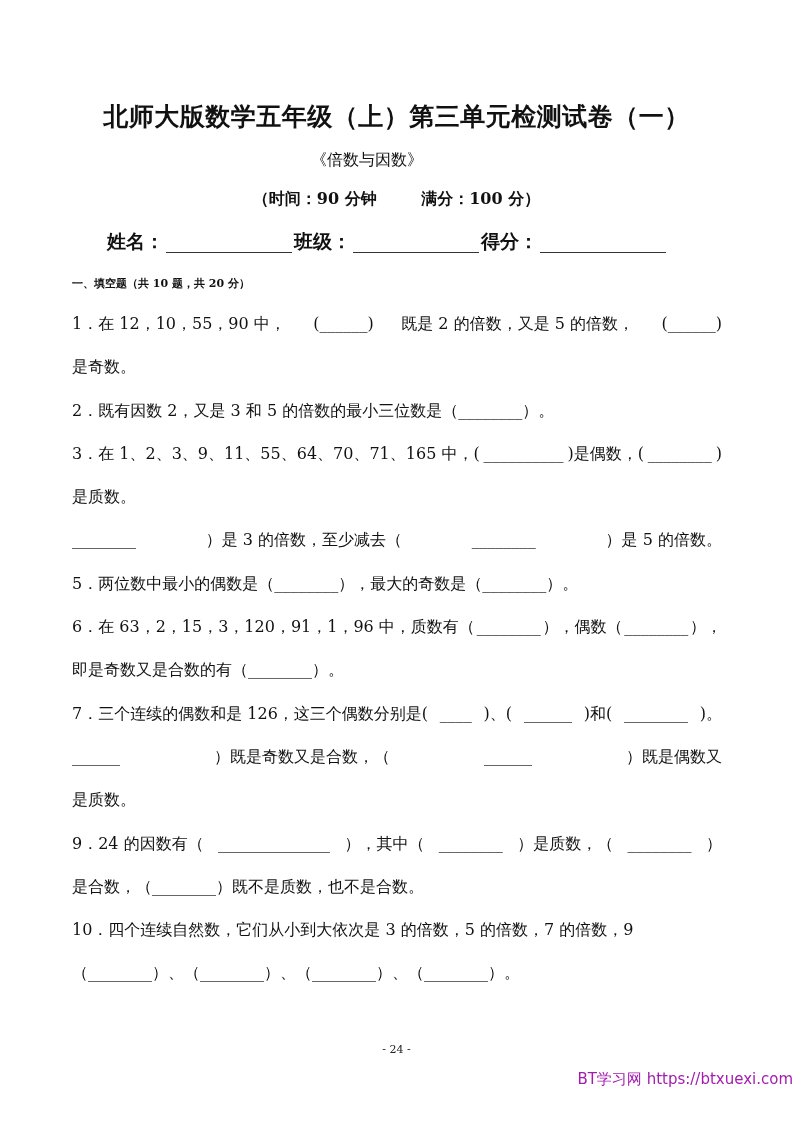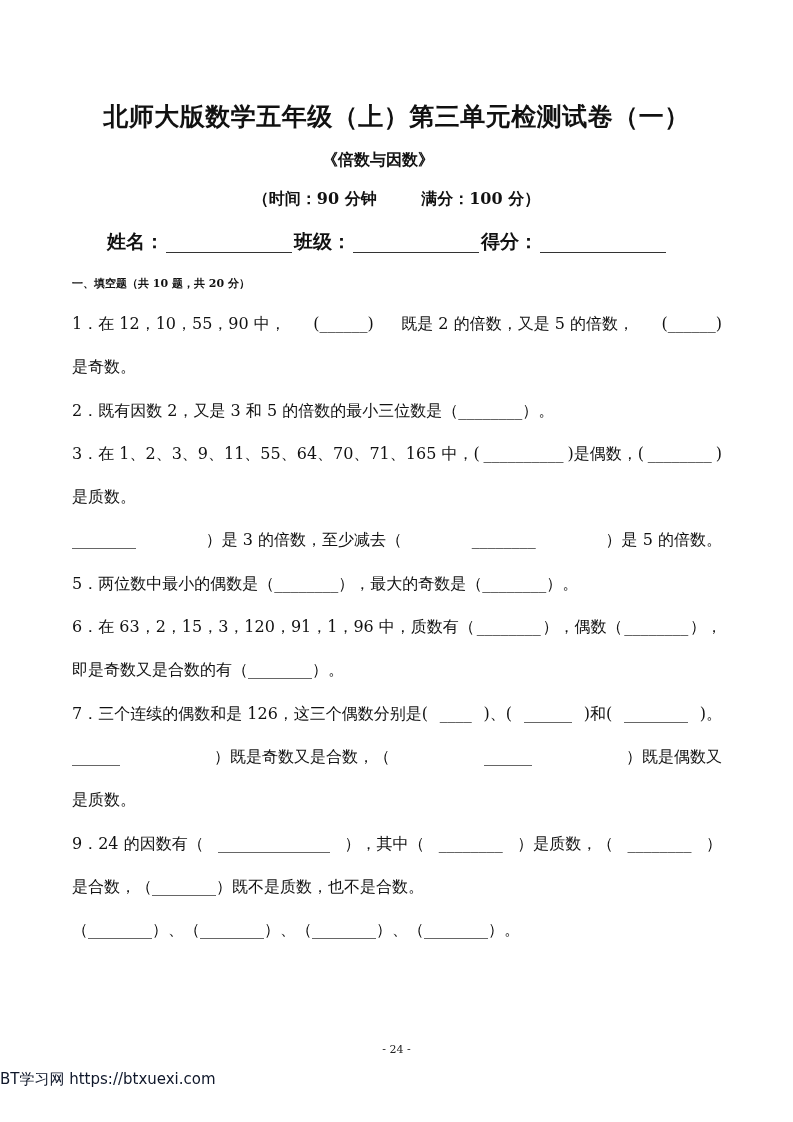--- a/index.html
+++ b/index.html
@@ -26,22 +26,21 @@
       letter-spacing: 0.5px;
       white-space: nowrap;
     }
     .subtitle {
       position: absolute;
       top: 150px;
       left: 0;
       width: 734px;
       text-align: center;
       font-size: 16px;
-      font-weight: bold;
-      margin-left: 11px;
+      font-weight: normal;
     }
     .exam-info {
       position: absolute;
       top: 189px;
       left: 0;
       width: 793px;
       text-align: center;
       font-size: 16px;
       font-weight: bold;
       white-space: pre;
@@ -101,24 +100,24 @@
       width: 793px;
       text-align: center;
       font-size: 11px;
       color: #222;
     }
     .footer-watermark {
       position: absolute;
       top: 1070px;
       left: 0;
       width: 793px;
-      text-align: left;
+      text-align: right;
       font-family: "DejaVu Sans", "Liberation Sans", sans-serif;
       font-size: 15px;
-      color: #0f172a;
+      color: #a21caf;
     }
   </style>
 </head>
 <body>
 
 <div class="page-title">北师大版数学五年级（上）第三单元检测试卷（一）</div>
 <div class="subtitle">《倍数与因数》</div>
 <div class="exam-info">（时间：90 分钟        满分：100 分）</div>
 
 <div class="student-info">
@@ -183,17 +182,20 @@
     <div class="q-line justify">
       <span class="seg">9．24 的因数有（</span>
       <span class="seg">______________</span>
       <span class="seg">），其中（</span>
       <span class="seg">________</span>
       <span class="seg">）是质数，（</span>
       <span class="seg">________</span>
       <span class="seg">）</span>
     </div>
     <div class="q-line"><span class="seg">是合数，（</span><span class="seg">________</span><span class="seg">）既不是质数，也不是合数。</span></div>
+    <div class="q-line justify">
+      <span class="seg">10．四个连续自然数，它们从小到大依次是 3 的倍数，5 的倍数，7 的倍数，9</span>
+    </div>
     <div class="q-line"><span class="seg">（</span><span class="seg">________</span><span class="seg">）、（</span><span class="seg">________</span><span class="seg">）、（</span><span class="seg">________</span><span class="seg">）、（</span><span class="seg">________</span><span class="seg">）。</span></div>
   </div>
 
 <div class="page-number">- 24 -</div>
 <div class="footer-watermark">BT学习网 https://btxuexi.com</div>
 
 </body></html>

